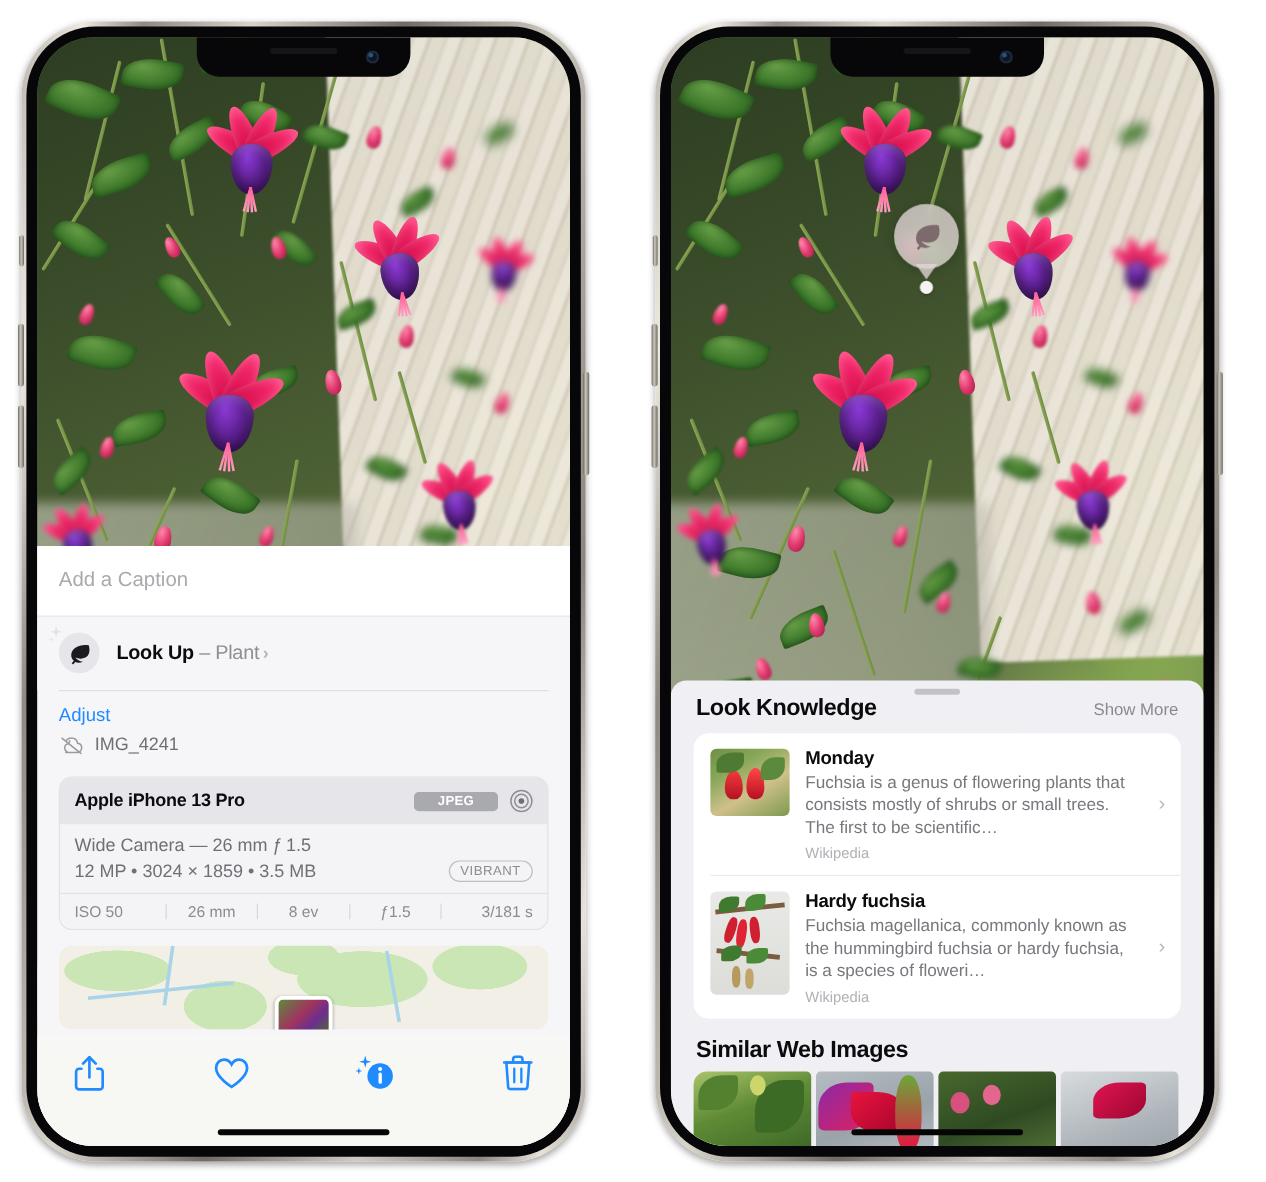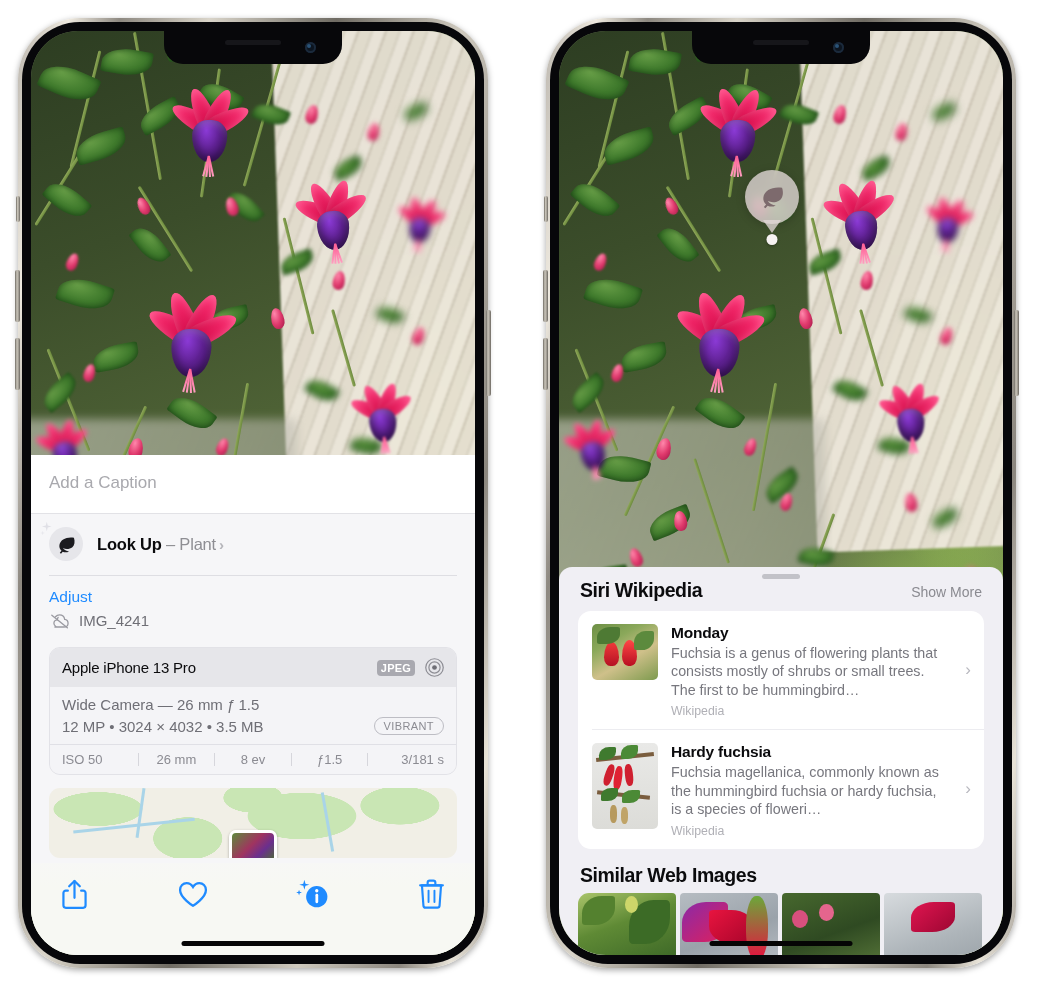--- a/index.html
+++ b/index.html
@@ -176,25 +176,25 @@
 
   .camcard {
     margin: 8px 18px 0 18px;
     border-radius: 11px; overflow:hidden;
     background:#f0f0f3; border:1px solid #e2e2e7;
   }
   .cam-head {
     display:flex; align-items:center; justify-content:space-between;
     padding: 9px 11px 9px 12px; background:#e6e6ea;
   }
-  .cam-model { font-size:15px; font-weight:400; color:#0b0b0d; letter-spacing:-.2px;}
+  .cam-model { font-size:15px; font-weight:700; color:#0b0b0d; letter-spacing:-.2px;}
   .cam-head-right { display:flex; align-items:center; gap:9px; }
   .tag-jpeg {
     font-size:11px; font-weight:700; color:#ffffff; background:#a9a9b0;
-    padding:2px 4px; border-radius:4px; letter-spacing:.2px;
+    padding:2px 20px; border-radius:4px; letter-spacing:.2px;
   }
   .aperture-ic { width:21px; height:21px; }
   .cam-body { padding: 9px 12px 9px 12px; background:#f4f4f7; }
   .cam-line1 { font-size:15px; color:#6f6f76; }
   .cam-line2 { display:flex; align-items:center; justify-content:space-between; margin-top:4px;}
   .cam-line2 span.txt { font-size:15px; color:#6f6f76; }
   .tag-vibrant {
     font-size:11px; color:#8b8b92; border:1px solid #bdbdc4;
     border-radius:9px; padding:2px 9px; letter-spacing:.4px;
   }
@@ -590,21 +590,21 @@
               <svg class="aperture-ic" viewBox="0 0 24 24">
                 <circle cx="12" cy="12" r="10" fill="none" stroke="#8e8e95" stroke-width="1.4"></circle>
                 <circle cx="12" cy="12" r="6.4" fill="none" stroke="#8e8e95" stroke-width="1.4"></circle>
                 <circle cx="12" cy="12" r="2.7" fill="#6e6e75"></circle>
               </svg>
             </div>
           </div>
           <div class="cam-body">
             <div class="cam-line1">Wide Camera — 26 mm ƒ 1.5</div>
             <div class="cam-line2">
-              <span class="txt">12 MP • 3024 × 4032 • 3.5 MB</span>
+              <span class="txt">12 MP • 3024 × 1859 • 3.5 MB</span>
               <span class="tag-vibrant">VIBRANT</span>
             </div>
           </div>
           <div class="cam-exif" id="exifRow">
               <div class="cell">ISO 50</div>
               <div class="bar"></div>
               <div class="cell">26 mm</div>
               <div class="bar"></div>
               <div class="cell">8 ev</div>
               <div class="bar"></div>
@@ -917,37 +917,37 @@
           </svg>
         </div>
         <div class="lu-tail"></div>
         <div class="lu-dot"></div>
       </div>
 
       <div class="results">
         <div class="grabber"></div>
 
         <div class="sec-head">
-          <div class="sec-title">Siri Wikipedia</div>
+          <div class="sec-title">Look Knowledge</div>
           <div class="sec-more">Show More</div>
         </div>
 
         <div class="kcard" id="knowledgeCard">
             <div class="krow">
               <div class="kthumb" style="height: 56px; background: linear-gradient(150deg, rgb(109, 143, 69) 0%, rgb(138, 168, 90) 30%, rgb(207, 192, 138) 60%, rgb(125, 154, 78) 100%);">
                 <div style="position:relative;width:100%;height:100%">
                   <div style="position:absolute;left:18%;top:32%;width:15px;height:24px;border-radius:50% 50% 42% 42%/64% 64% 36% 36%;background:linear-gradient(180deg,#f03a3a,#b51224)"></div>
                   <div style="position:absolute;left:46%;top:28%;width:15px;height:26px;border-radius:50% 50% 42% 42%/64% 64% 36% 36%;background:linear-gradient(180deg,#ff4646,#b80f22)"></div>
                   <div style="position:absolute;left:8%;top:6%;width:34%;height:30%;border-radius:60% 10% 60% 10%;background:#4e7a34"></div>
                   <div style="position:absolute;right:6%;top:12%;width:30%;height:34%;border-radius:60% 10% 60% 10%;background:#5c8a3d"></div>
                 </div>
               </div>
               <div class="kbody">
                 <div class="ktitle">Monday</div>
-                <div class="kdesc">Fuchsia is a genus of flowering plants that consists mostly of shrubs or small trees. The first to be hummingbird…</div>
+                <div class="kdesc">Fuchsia is a genus of flowering plants that consists mostly of shrubs or small trees. The first to be scientific…</div>
                 <div class="ksrc">Wikipedia</div>
               </div>
               <div class="kchev">›</div>
             </div>
             <div class="krow">
               <div class="kthumb" style="height: 86px; background: linear-gradient(rgb(233, 233, 231) 0%, rgb(220, 220, 216) 100%);">
                 <div style="position:relative;width:100%;height:100%">
                   <div style="position:absolute;left:6%;top:14%;width:88%;height:4px;background:#7a5d3e;transform:rotate(-6deg)"></div>
                   <div style="position:absolute;left:10%;top:4%;width:26%;height:16%;border-radius:60% 10% 60% 10%;background:#3f7a2e"></div>
                   <div style="position:absolute;left:44%;top:2%;width:26%;height:16%;border-radius:60% 10% 60% 10%;background:#4b8a36"></div>

